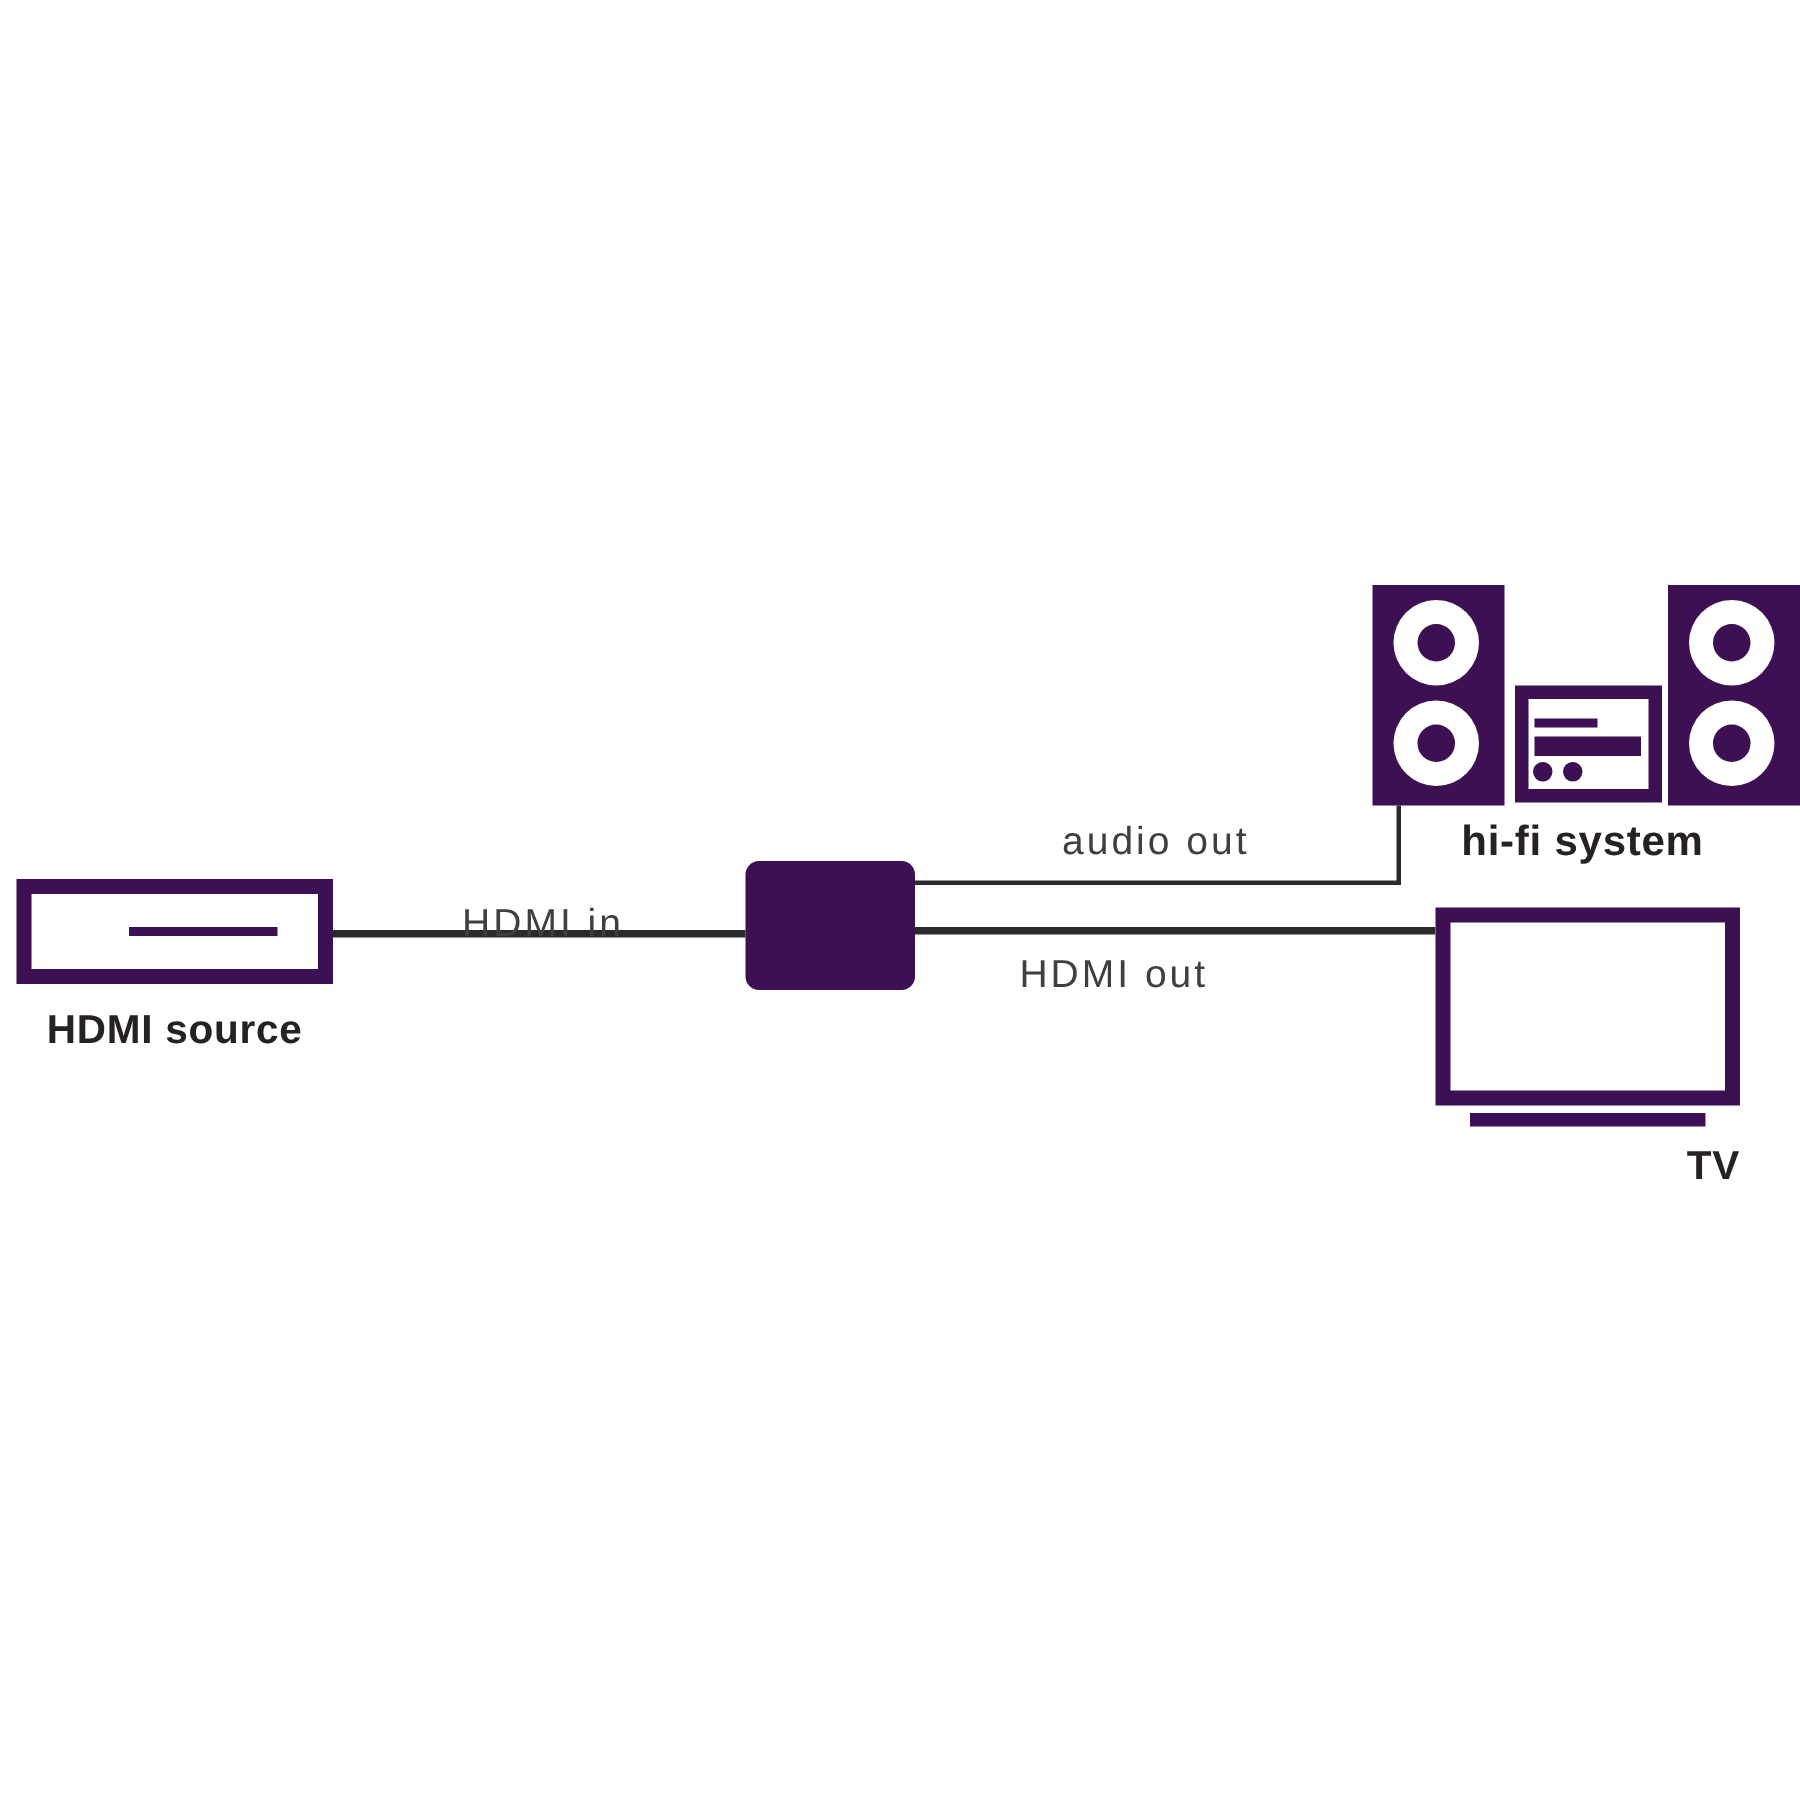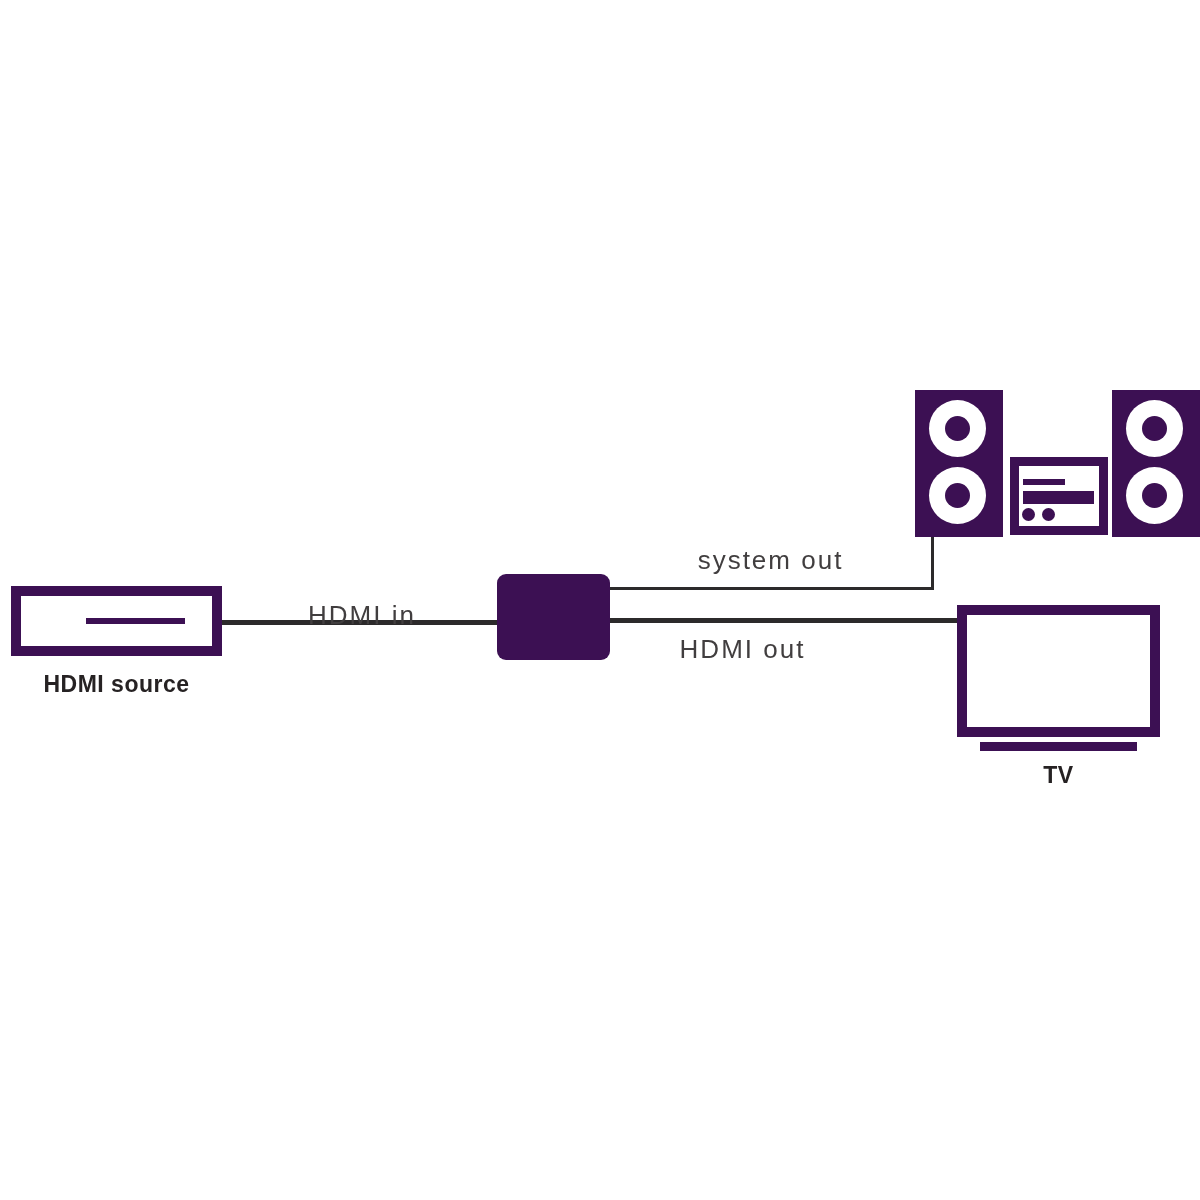--- a/index.html
+++ b/index.html
@@ -14,21 +14,21 @@
     height: 1200px;
     background: #ffffff;
     overflow: hidden;
   }
   .abs { position: absolute; }
 
   
   .label-bold {
     position: absolute;
     font-weight: 700;
-    font-size: 23px;
+    font-size: 27px;
     letter-spacing: 0.5px;
     color: #262223;
     text-align: center;
     white-space: nowrap;
   }
   .label-light {
     position: absolute;
     font-weight: 400;
     font-size: 26px;
     letter-spacing: 2px;
@@ -129,54 +129,55 @@
     left: 957px; top: 605px;
     width: 183px; height: 112px;      
     border: 10px solid #3C1053;
     background: #ffffff;
   }
   .tv-stand {
     left: 980px; top: 742px;
     width: 157px; height: 9px;
     background: #3C1053;
   }
-  .label-tv { left: 957px; top: 762px; width: 203px; }
+  .label-tv { left: 957px; top: 762px; width: 203px; text-align: right; }
 </style>
 </head>
 <body>
 
 <div class="canvas">
 
   <div class="abs hdmi-source-box"></div>
   <div class="abs hdmi-source-slot"></div>
   <div class="label-bold label-hdmi-source">HDMI source</div>
 
   <div class="cable line-hdmi-in"></div>
   <div class="label-light label-hdmi-in">HDMI in</div>
 
   <div class="abs extractor-box"></div>
 
   <div class="cable line-audio-out-h"></div>
   <div class="cable line-audio-out-v"></div>
-  <div class="label-light label-audio-out">system out</div>
+  <div class="label-light label-audio-out">audio out</div>
 
   <div class="cable line-hdmi-out"></div>
   <div class="label-light label-hdmi-out">HDMI out</div>
 
   <div class="speaker speaker-left">
     <div class="donut donut-top"></div>
     <div class="donut donut-bottom"></div>
   </div>
   <div class="abs receiver"></div>
   <div class="abs receiver-line-thin"></div>
   <div class="abs receiver-line-thick"></div>
   <div class="receiver-knob receiver-knob-1"></div>
   <div class="receiver-knob receiver-knob-2"></div>
   <div class="speaker speaker-right">
     <div class="donut donut-top"></div>
     <div class="donut donut-bottom"></div>
   </div>
+  <div class="label-bold label-hifi">hi-fi system</div>
 
   <div class="abs tv-screen"></div>
   <div class="abs tv-stand"></div>
   <div class="label-bold label-tv">TV</div>
 
 </div>
 
 </body></html>

